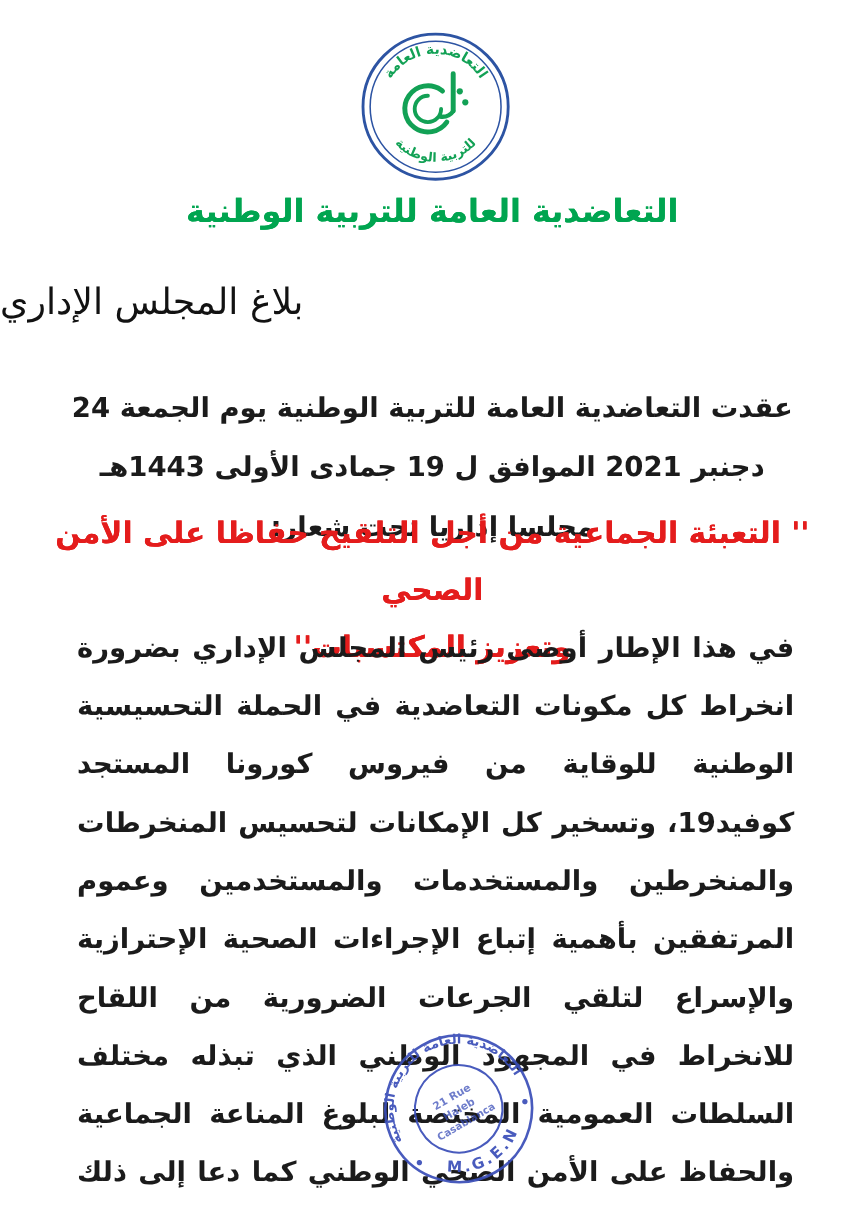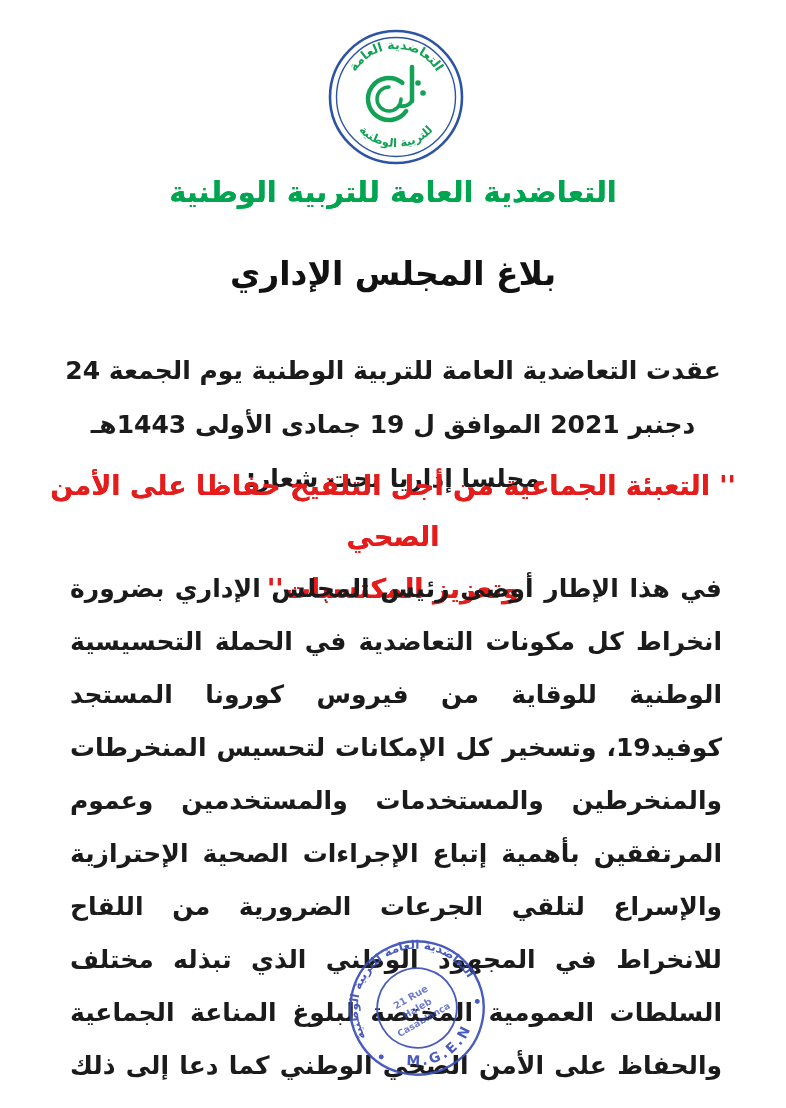--- a/index.html
+++ b/index.html
@@ -7,22 +7,22 @@
     position:relative; width:786px; height:1108px; background:#ffffff;
     font-family:"DejaVu Sans", sans-serif; overflow:hidden;
   }
   .logo { position:absolute; left:322px; top:27px; width:148px; height:140px; }
   .org-title {
     position:absolute; top:175px; left:0; right:0; text-align:center;
     direction:rtl; color:#00a550; font-size:29px; font-weight:bold;
     letter-spacing:0; text-shadow:0 0 0.5px #00a550;
   }
   .doc-title {
-    position:absolute; top:254px; left:0; right:0; text-align:center;
-    direction:rtl; color:#121212; font-size:33px; font-weight:bold;
+    position:absolute; top:254px; left:0; right:0; text-align:left;
+    direction:rtl; color:#121212; font-size:33px; font-weight:normal;
   }
   .intro {
     position:absolute; top:344px; left:58px; right:58px; direction:rtl;
     text-align:center; color:#1b1b1b; font-size:25px; font-weight:bold;
     line-height:2.15;
   }
   .slogan {
     position:absolute; top:460px; left:36px; right:36px; text-align:center;
     direction:rtl; color:#e41c1c; font-size:27px; font-weight:bold;
     line-height:1.9; text-shadow:0 0 0.5px #e41c1c;

